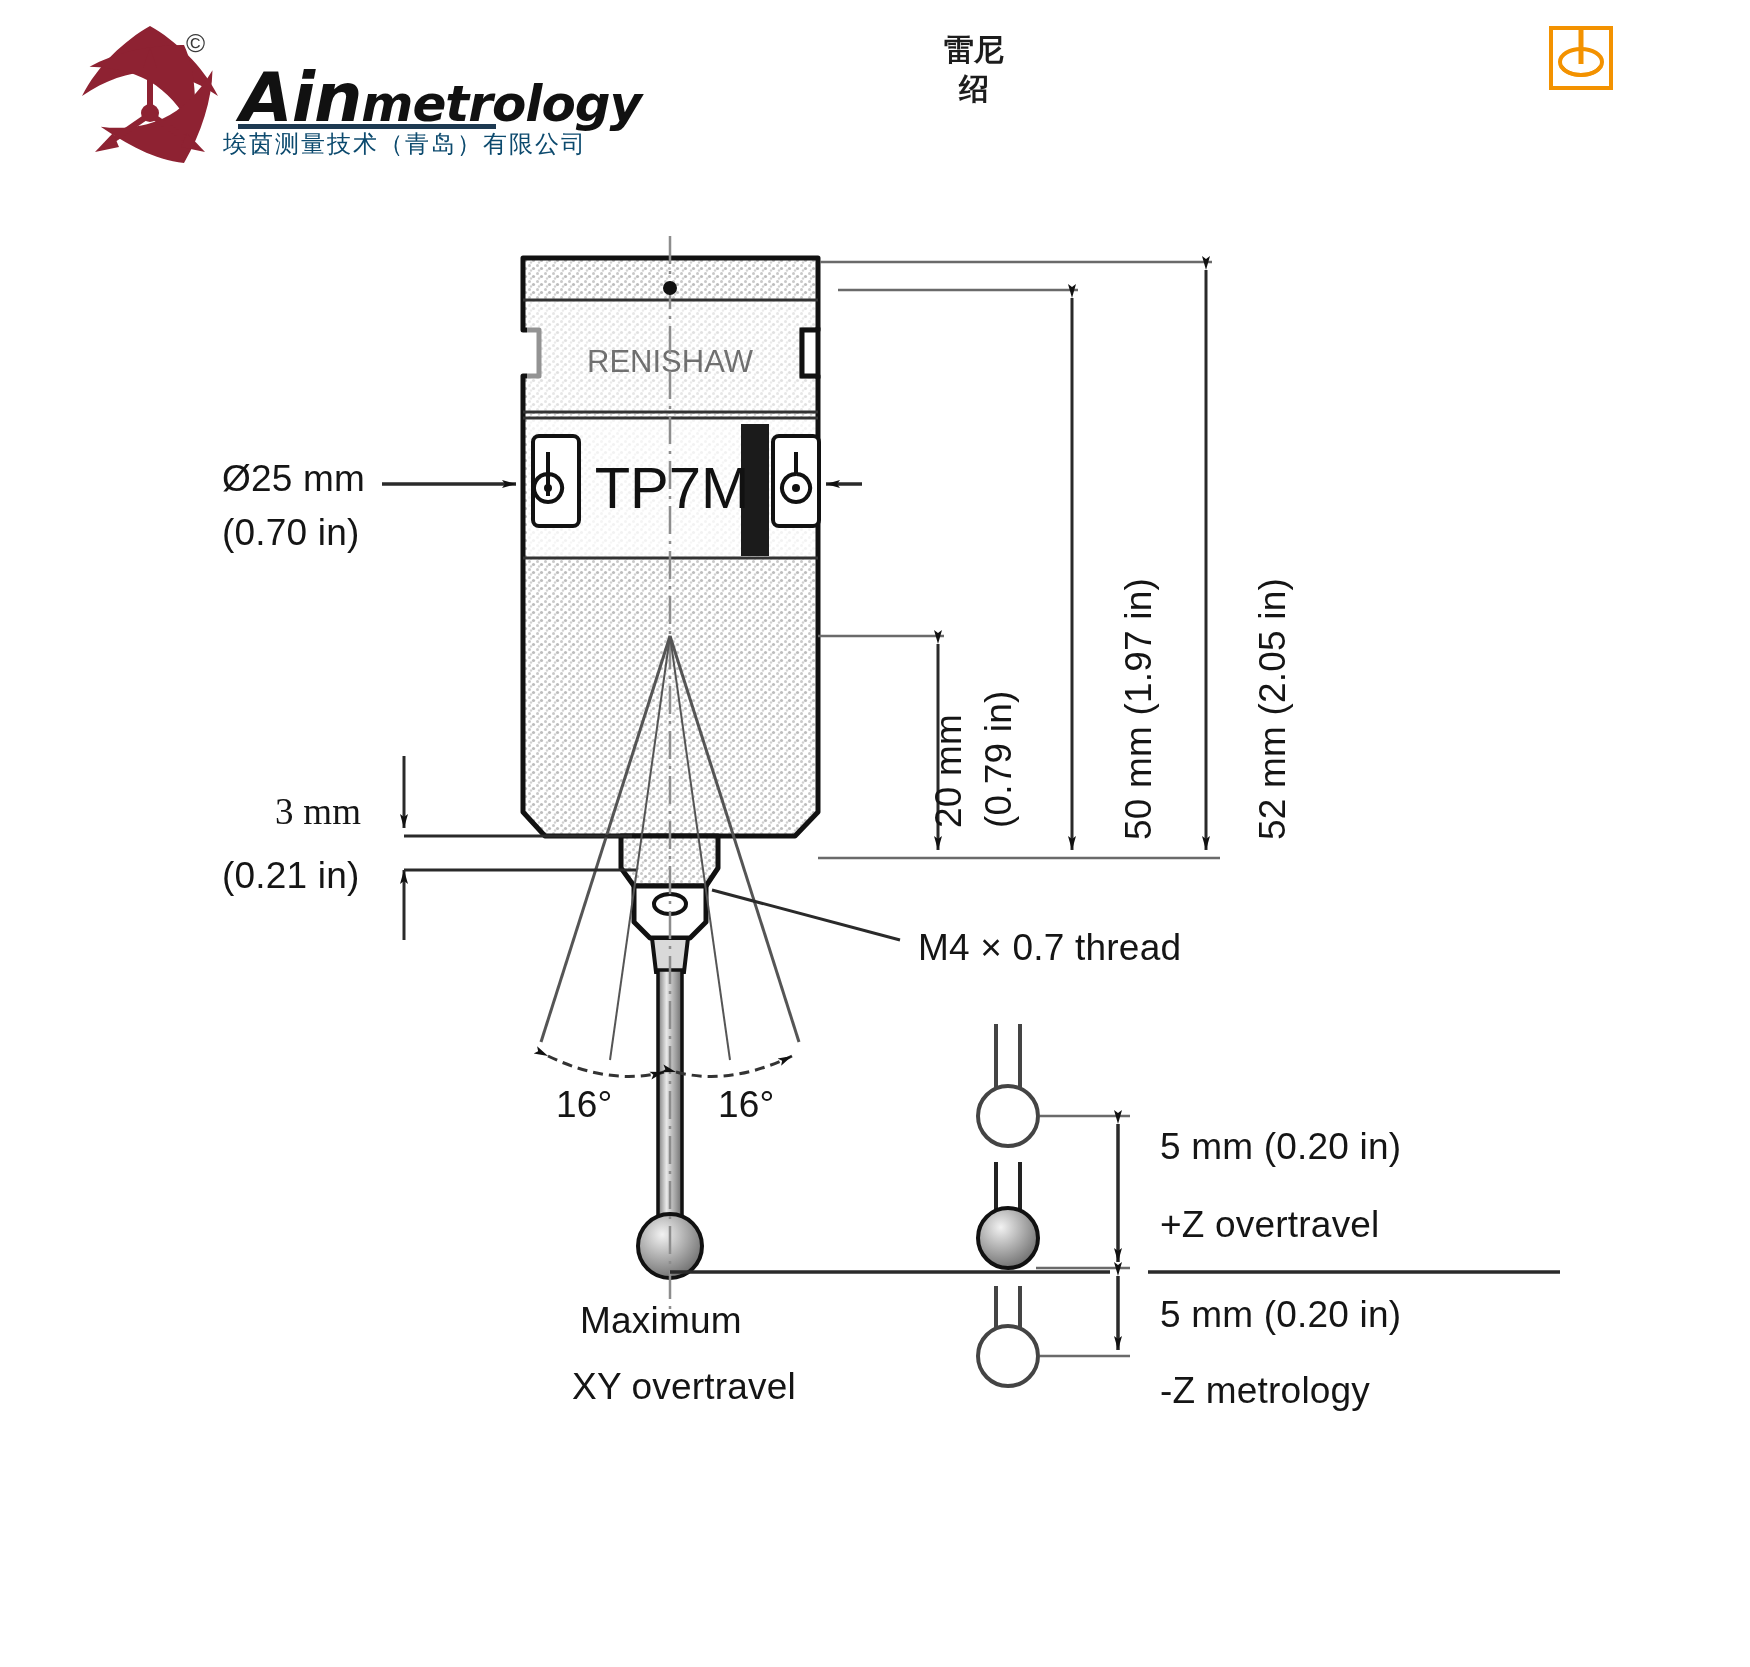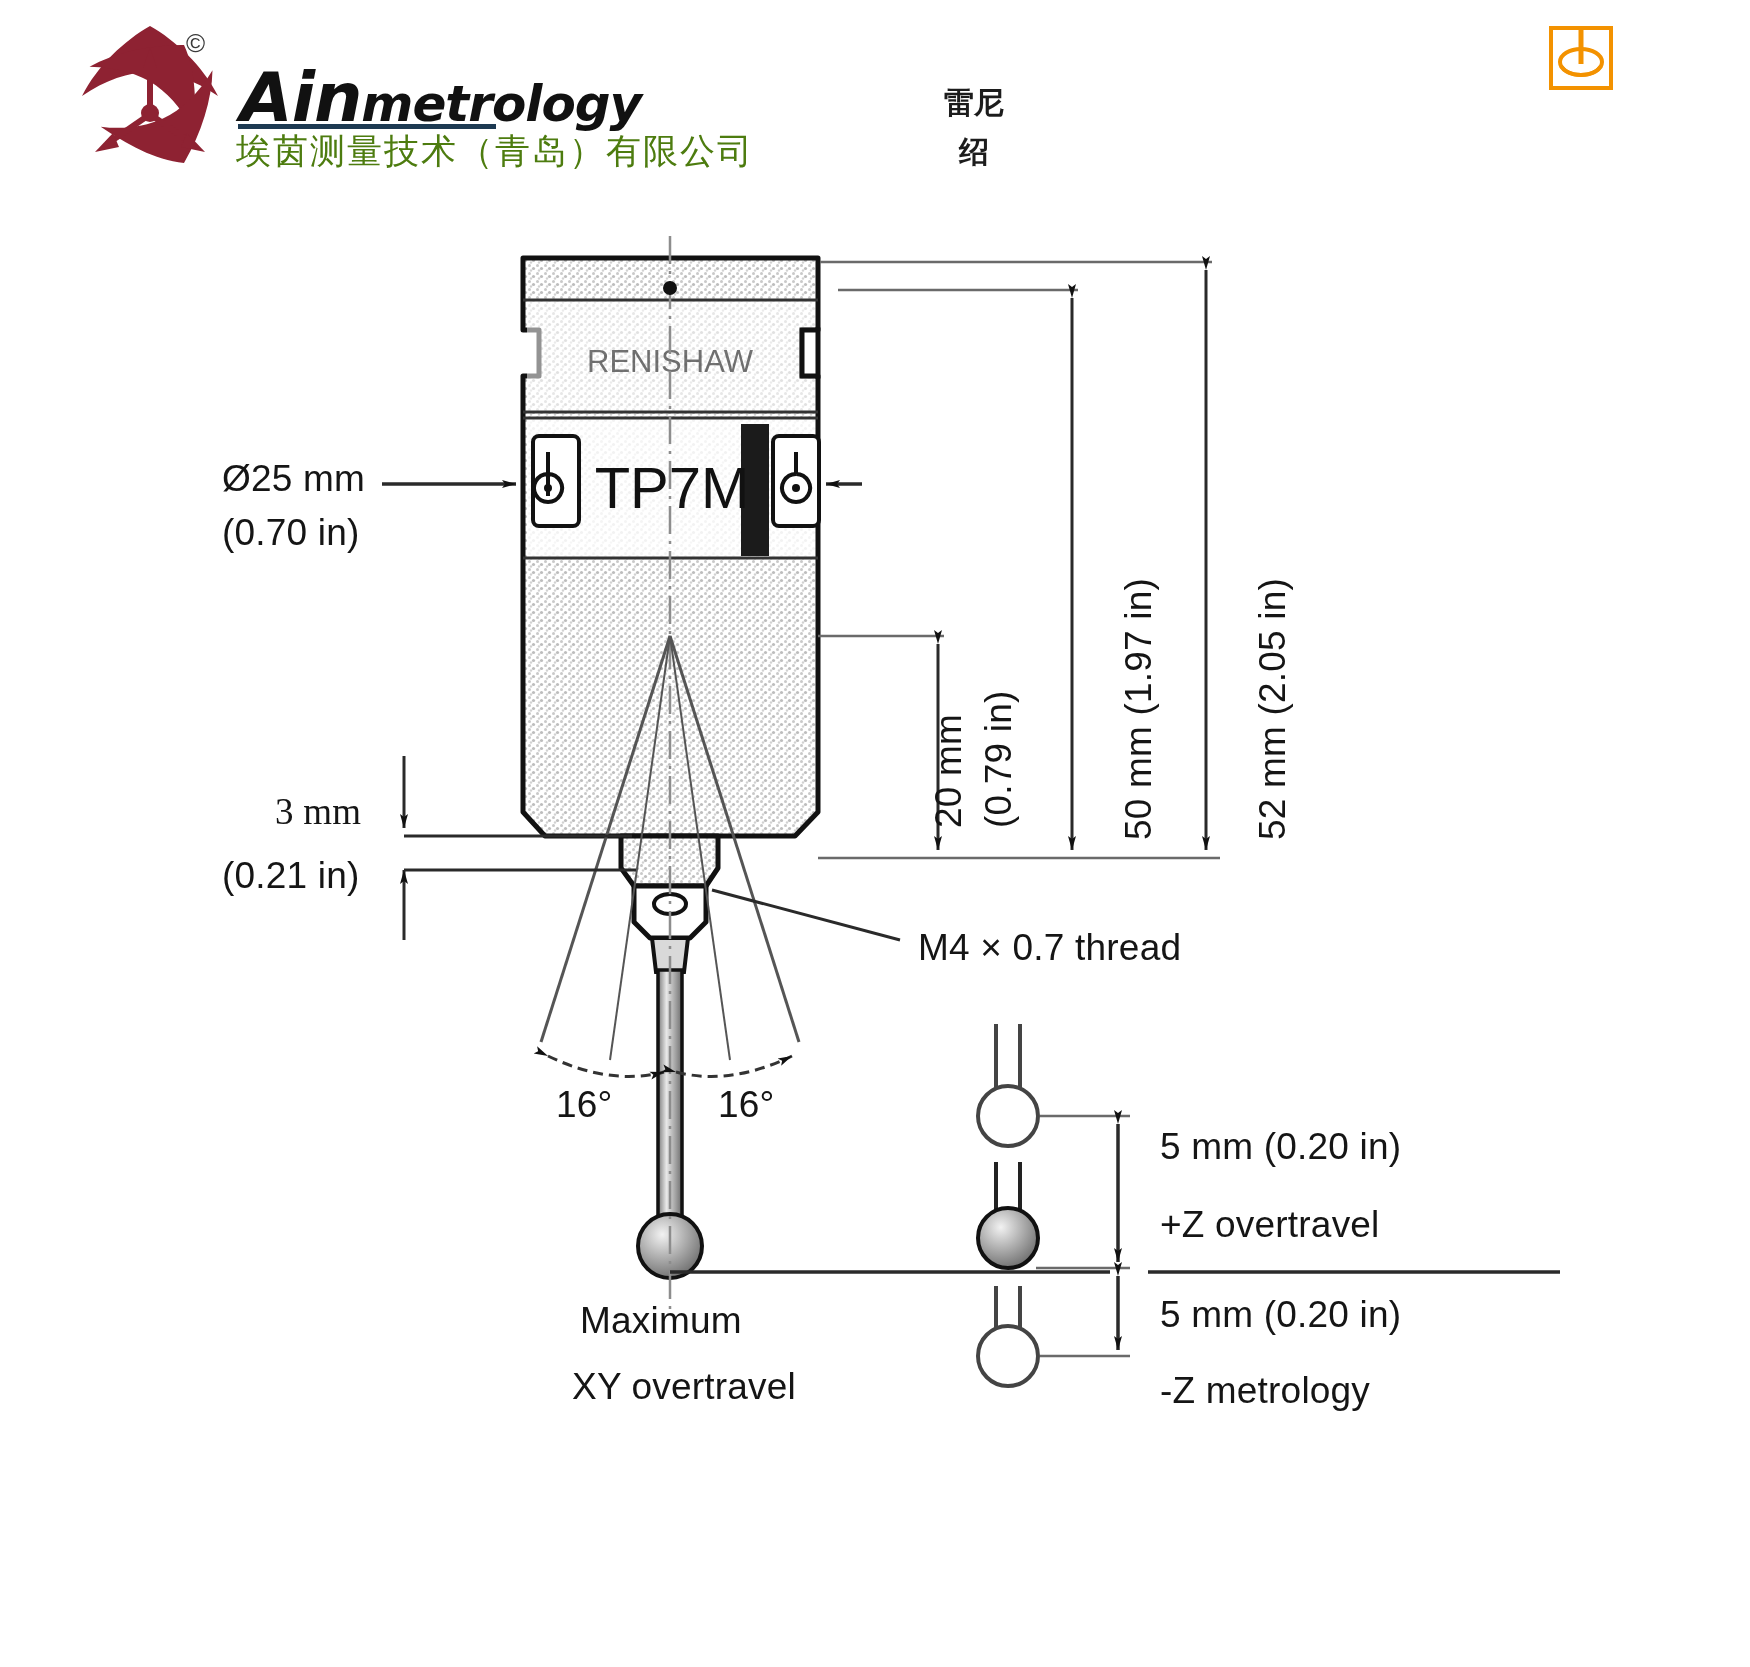--- a/index.html
+++ b/index.html
@@ -13,25 +13,25 @@
   
   #header{left:0;top:0;width:1750px;height:190px;}
 
   #ain-logo-mark{left:75px;top:18px;width:150px;height:160px;}
   #ain-copyright{left:186px;top:28px;font-size:26px;color:#3a3a3a;}
   #ain-wordmark{left:240px;top:58px;font-size:56px;color:#111;letter-spacing:-1px;
      font-family:"DejaVu Sans",sans-serif;font-style:italic;white-space:nowrap;}
   #ain-wordmark .ain{font-weight:bold;font-size:68px;font-style:italic;}
   #ain-wordmark .met{font-weight:bold;font-size:50px;font-style:italic;}
   #ain-rule{left:238px;top:124px;width:258px;height:5px;background:#1d3a52;}
-  #ain-cn{left:236px;top:128px;font-size:35px;letter-spacing:2px;color:#4d7c0f;
+  #ain-cn{left:223px;top:128px;font-size:24px;letter-spacing:2px;color:#0c4a6e;
      font-family:"DejaVu Sans",sans-serif;white-space:nowrap;}
 
-  #ren-cn{left:944px;top:30px;width:60px;font-size:30px;line-height:49px;color:#1c1c1c;
-     font-family:"DejaVu Sans",sans-serif;font-weight:bold;text-align:center;margin-top:48px;}
+  #ren-cn{left:944px;top:30px;width:60px;font-size:30px;line-height:39px;color:#1c1c1c;
+     font-family:"DejaVu Sans",sans-serif;font-weight:bold;text-align:center;}
   #ren-word{left:1010px;top:16px;font-size:78px;font-weight:bold;color:#F39200;
      letter-spacing:-1px;font-family:"Liberation Sans",sans-serif;white-space:nowrap;}
   #ren-tag{left:1012px;top:100px;font-size:43px;font-weight:bold;color:#111;
      letter-spacing:-0.5px;white-space:nowrap;}
   #ren-tag .tm{font-size:22px;vertical-align:super;}
   #ren-mark{left:1549px;top:26px;width:64px;height:64px;}
 
   
   .dim{font-size:37px;color:#151515;white-space:nowrap;letter-spacing:0.2px;}
   .rot{transform-origin:left top;transform:rotate(-90deg);}

